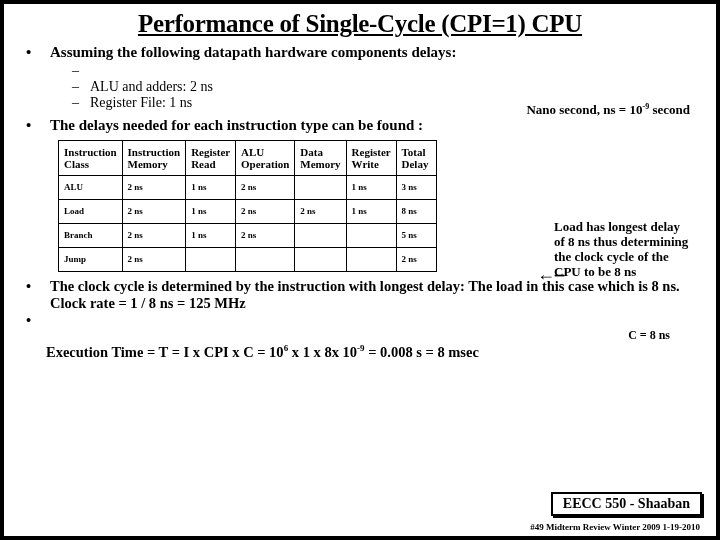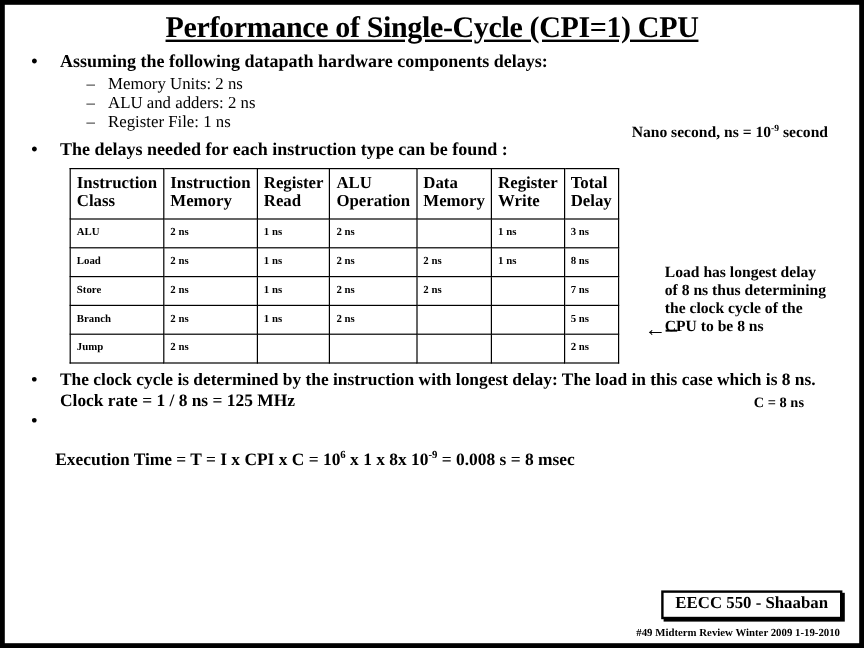--- a/index.html
+++ b/index.html
@@ -9,21 +9,21 @@
   .bullet1 { display: flex; font-size: 15px; font-weight: bold; margin-left: 8px; margin-bottom: 2px; }
   .bullet1 .dot { width: 24px; }
   .dashlist { margin-left: 54px; font-size: 14px; font-weight: normal; }
   .dashlist .row { display: flex; }
   .dashlist .dash { width: 18px; }
   .nano { position: absolute; right: 26px; top: 98px; font-size: 13px; font-weight: bold; }
   .nano sup { font-size: 8px; }
   .tablewrap { margin: 6px 0 6px 40px; }
   table { border-collapse: collapse; }
   th, td { border: 1.5px solid #000; font-size: 9px; font-weight: bold; text-align: left; padding: 5px 5px; line-height: 1.1; }
-  th { font-size: 14px; }
+  th { font-size: 11px; }
   td { height: 24px; }
   .c0 { width: 54px; } .c1 { width: 54px; } .c2 { width: 44px; }
   .c3 { width: 50px; } .c4 { width: 46px; } .c5 { width: 44px; } .c6 { width: 40px; }
   .sidetxt { position: absolute; right: 24px; top: 216px; width: 138px; font-size: 13px; font-weight: bold; line-height: 1.15; }
   .arrow { position: absolute; right: 152px; top: 260px; font-size: 18px; font-weight: bold; }
   .cval { position: absolute; right: 46px; top: 324px; font-size: 12px; font-weight: bold; }
   .para { font-size: 14.5px; font-weight: bold; margin-left: 8px; display: flex; }
   .para .dot { width: 24px; flex-shrink: 0; }
   .eqline { font-size: 14.5px; font-weight: bold; margin-left: 28px; margin-top: 14px; }
   .eqline sup { font-size: 9px; }
@@ -36,21 +36,20 @@
 <div class="slide">
   <div class="title">Performance of Single-Cycle  (CPI=1)  CPU</div>
 
   <div class="bullet1">
     <span class="dot">•</span>
     <span>Assuming the following datapath hardware components delays:</span>
   </div>
   <div class="dashlist">
     <div class="row">
         <span class="dash">–</span>
-        <span>Memory Units:  2 ns</span>
       </div>
     <div class="row">
         <span class="dash">–</span>
         <span>ALU and adders:  2 ns</span>
       </div>
     <div class="row">
         <span class="dash">–</span>
         <span>Register File:  1 ns</span>
       </div>
   </div>
@@ -88,29 +87,20 @@
       <tr>
             <td>Load</td>
             <td>2 ns</td>
             <td>1 ns</td>
             <td>2 ns</td>
             <td>2 ns</td>
             <td>1 ns</td>
             <td>8 ns</td>
           </tr>
       <tr>
-            <td>Store</td>
-            <td>2 ns</td>
-            <td>1 ns</td>
-            <td>2 ns</td>
-            <td>2 ns</td>
-            <td></td>
-            <td>7 ns</td>
-          </tr>
-      <tr>
             <td>Branch</td>
             <td>2 ns</td>
             <td>1 ns</td>
             <td>2 ns</td>
             <td></td>
             <td></td>
             <td>5 ns</td>
           </tr>
       <tr>
             <td>Jump</td>

